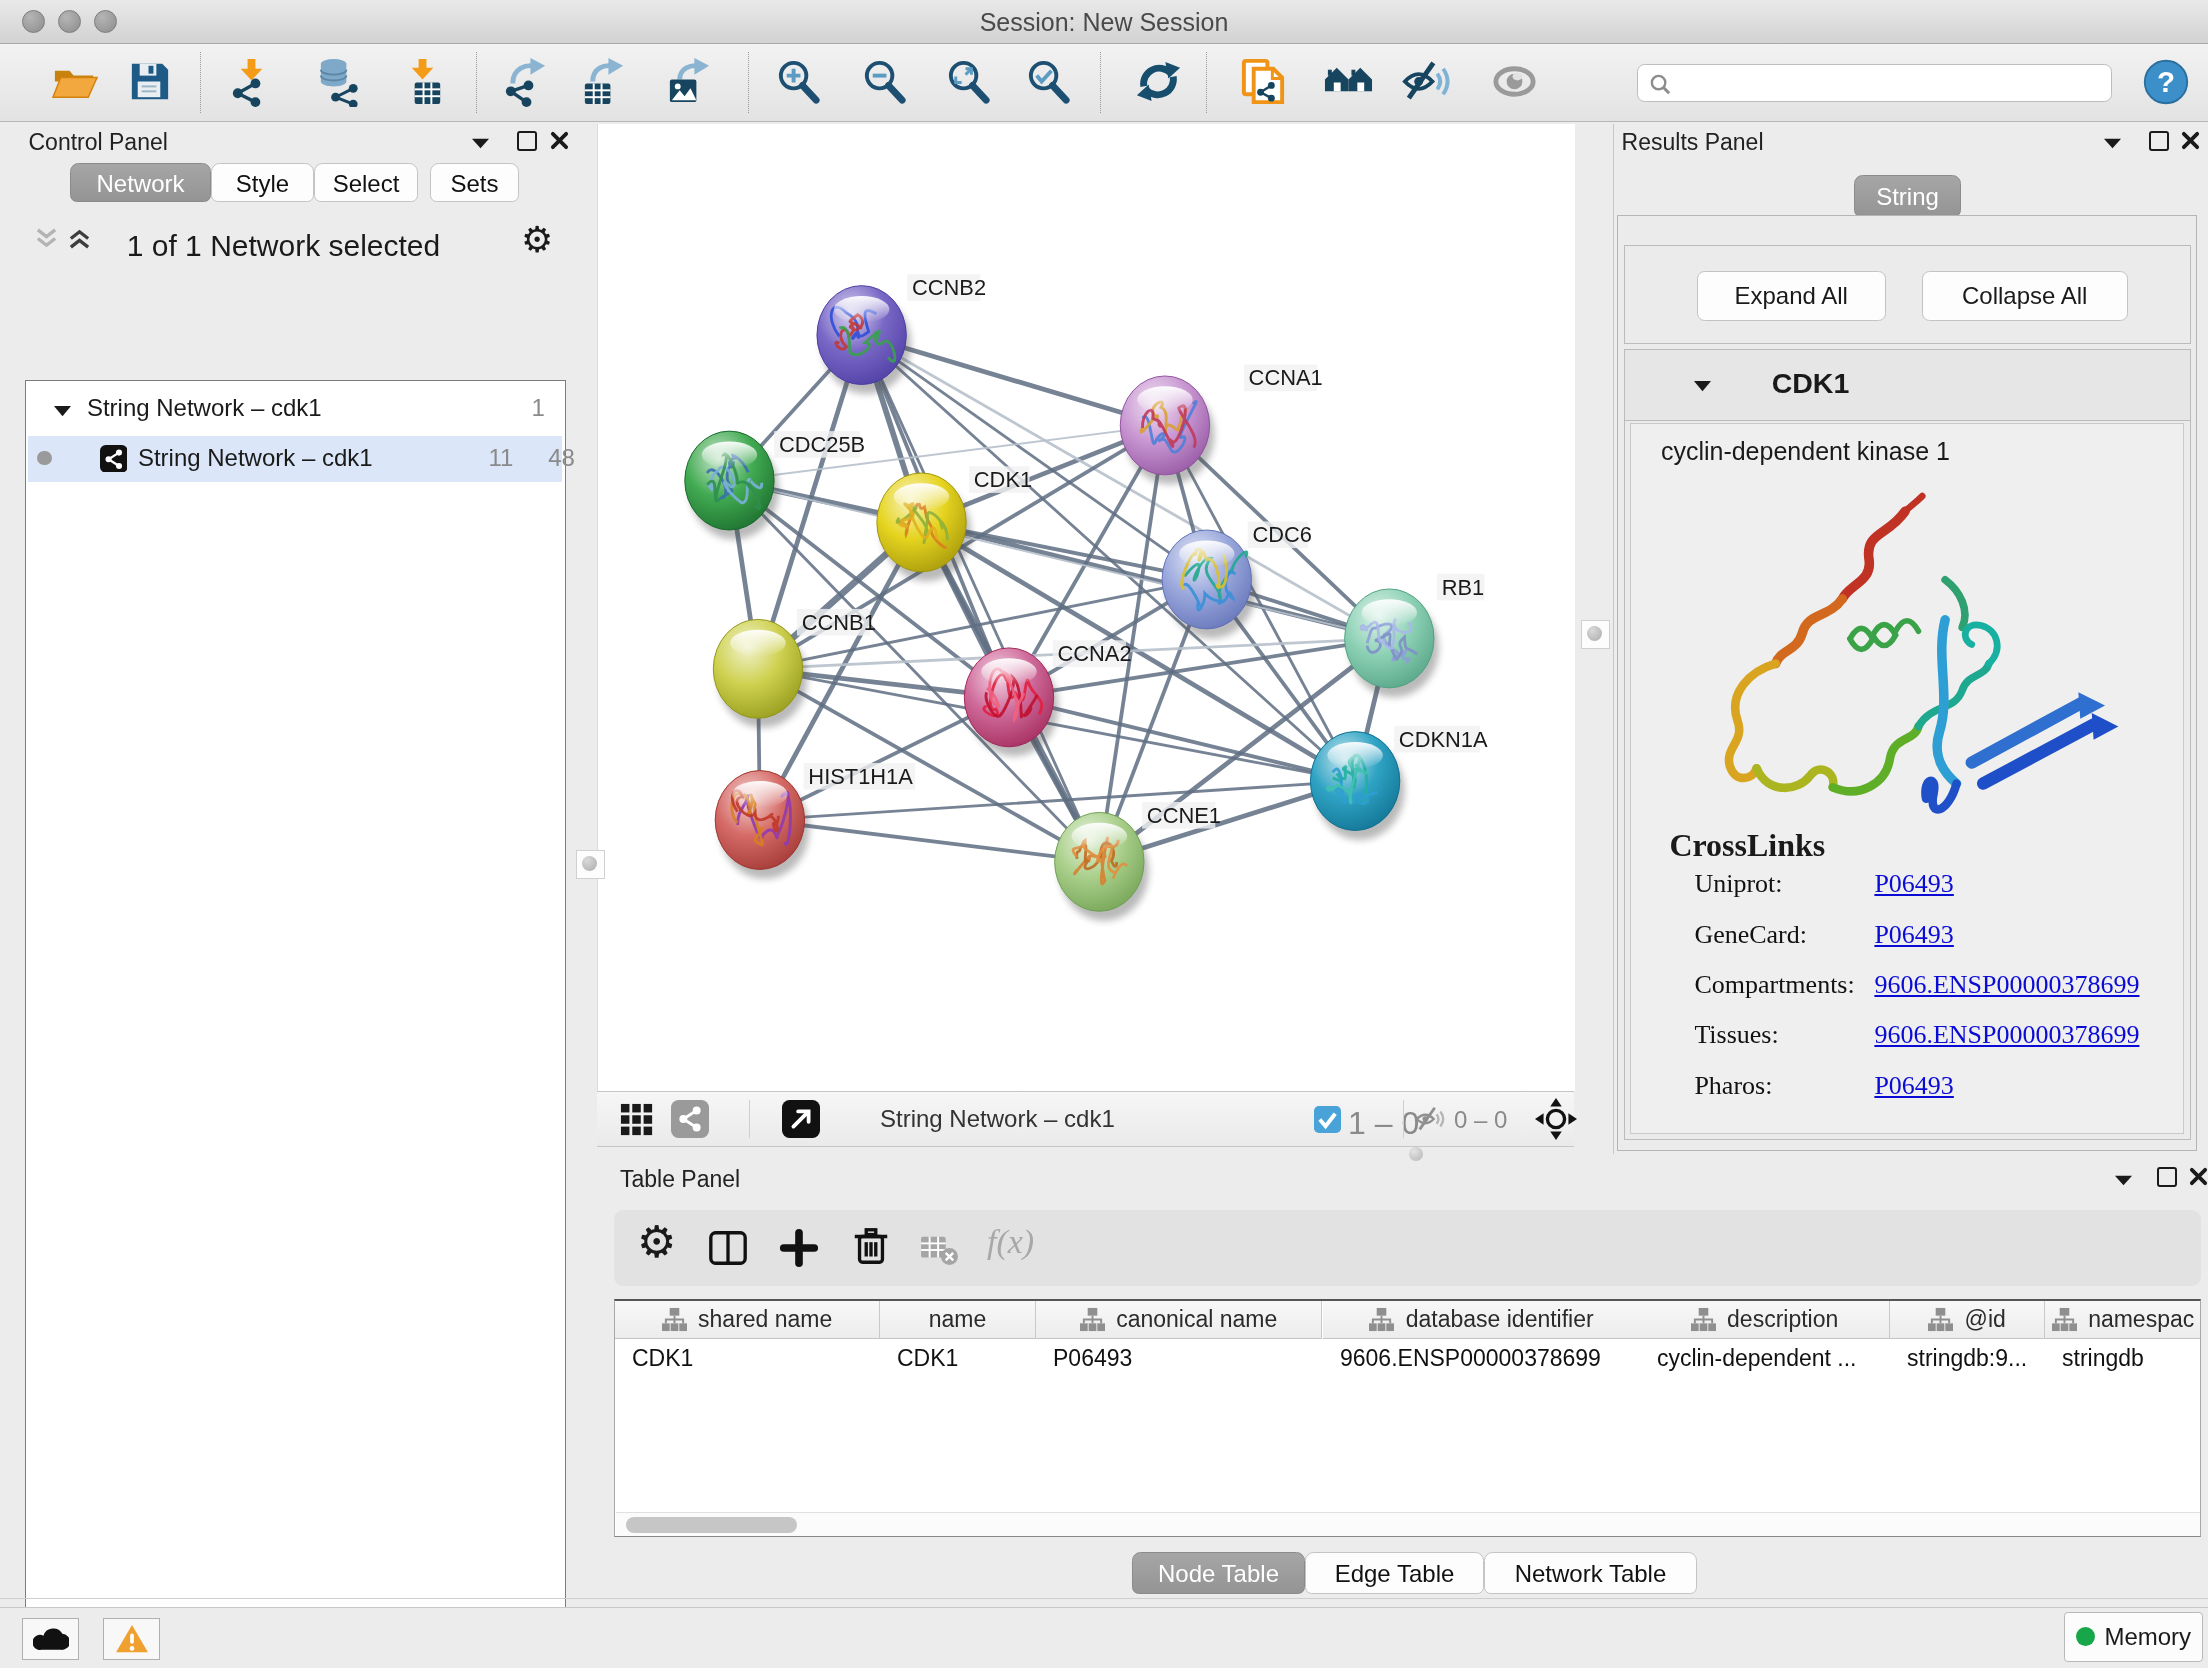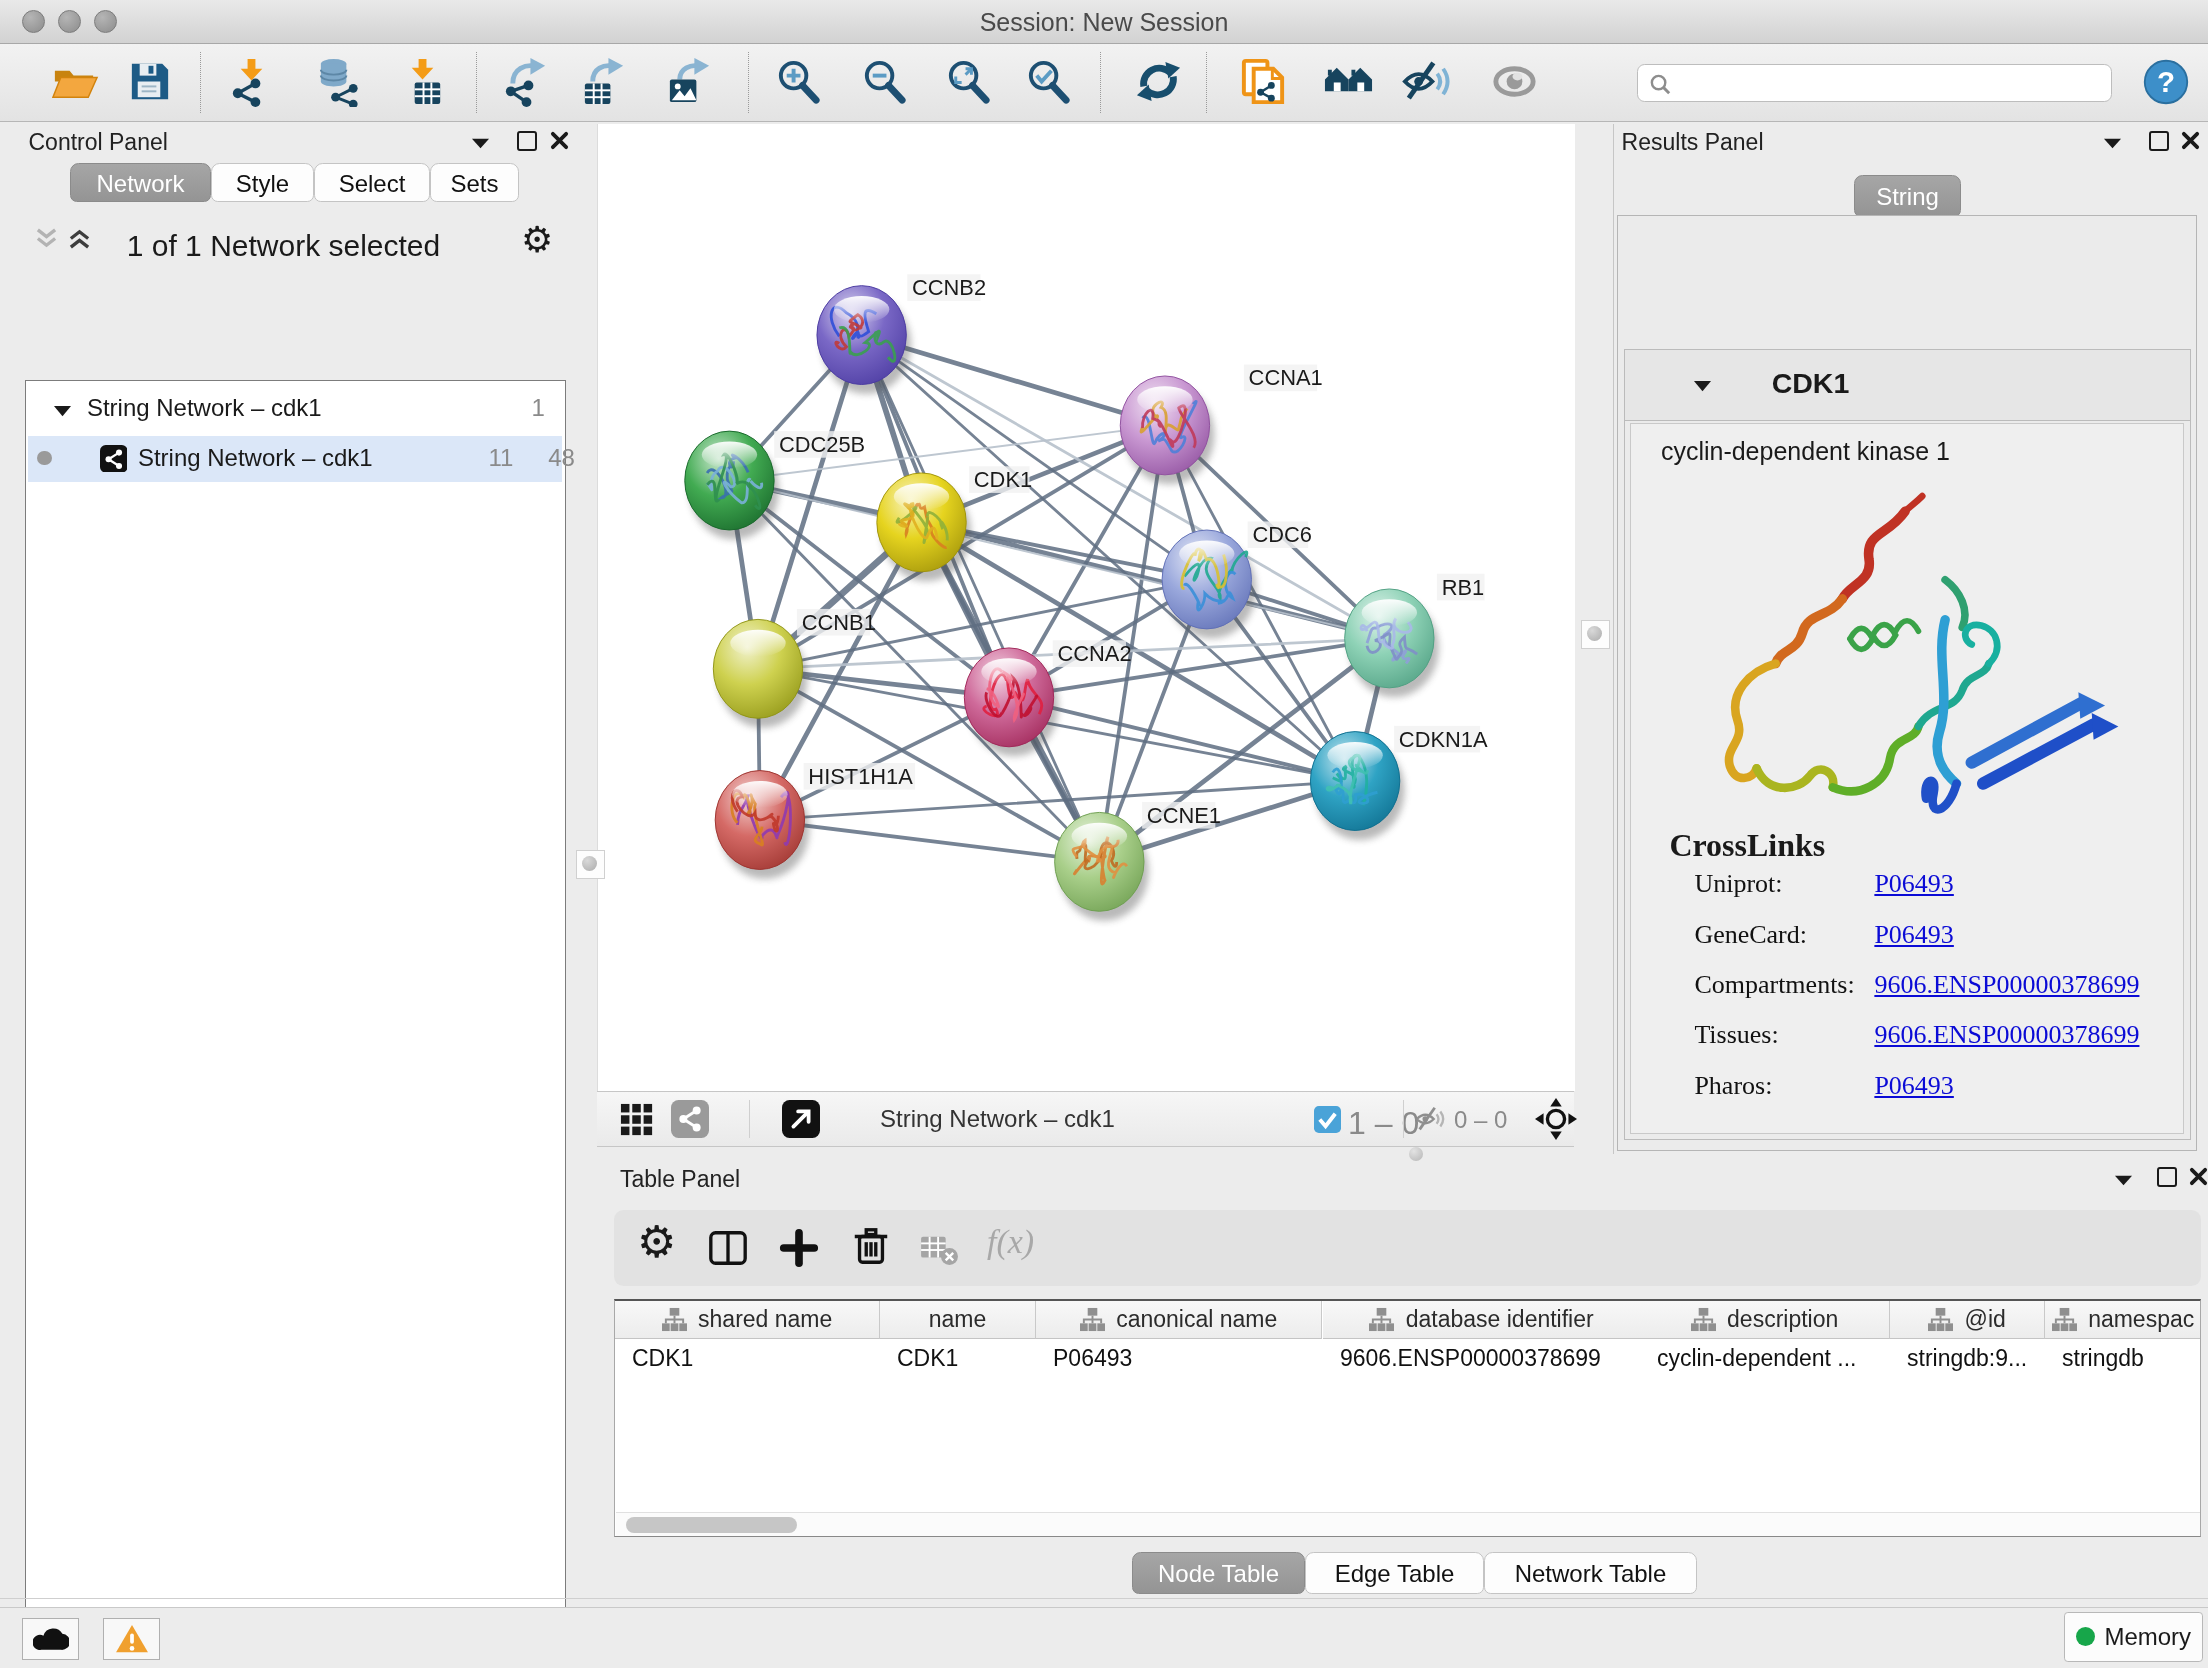--- a/index.html
+++ b/index.html
@@ -271,21 +271,21 @@
     <span class="abs mini-icon" style="left:550px;top:8.6px">
       <svg width="19" height="19" viewBox="0 0 20 20">
           <g stroke="#1a1a1a" stroke-width="4" stroke-linecap="round">
             <line x1="3" y1="3" x2="17" y2="17"></line>
             <line x1="17" y1="3" x2="3" y2="17"></line>
           </g>
         </svg></span>
 
     <div class="abs tab active" style="left:70px;top:41px;width:141px">Network</div>
     <div class="abs tab" style="left:211px;top:41px;width:103px">Style</div>
-    <div class="abs tab" style="left:314px;top:41px;width:116px">Select</div>
+    <div class="abs tab" style="left:314px;top:41px;width:104px">Select</div>
     <div class="abs tab" style="left:430px;top:41px;width:89px">Sets</div>
 
     <span class="abs mini-icon" style="left:34px;top:105px">
       <svg width="25" height="23" fill="none" stroke="#b3b3b3" stroke-width="3.5" viewBox="0 0 26 24">
           <path d="M4 3l9 7 9-7M4 12l9 7 9-7"></path>
         </svg></span>
     <span class="abs mini-icon" style="left:67px;top:105px">
       <svg width="25" height="23" fill="none" stroke="#3d3d3d" stroke-width="3.5" viewBox="0 0 26 24">
           <path d="M4 21l9-7 9 7M4 12l9-7 9 7"></path>
         </svg></span>
@@ -631,20 +631,24 @@
       <svg width="19" height="19" viewBox="0 0 20 20">
           <g stroke="#1a1a1a" stroke-width="4" stroke-linecap="round">
             <line x1="3" y1="3" x2="17" y2="17"></line>
             <line x1="17" y1="3" x2="3" y2="17"></line>
           </g>
         </svg></span>
     <div class="abs tab active" style="left:240px;top:53px;width:107px;height:42px;line-height:42px">String</div>
   </div>
 
   <div id="results-box" class="abs">
+    <div class="abs" style="left:5.7px;top:28.5px;width:567px;height:99px;border:1px solid #bbb;box-sizing:border-box">
+      <div class="abs rbtn" style="left:72px;top:25px;width:187px">Expand All</div>
+      <div class="abs rbtn" style="left:297px;top:25px;width:204px">Collapse All</div>
+    </div>
     <div class="abs" style="left:5.7px;top:133px;width:567px;height:791px;border:1px solid #bbb;box-sizing:border-box">
       <div class="abs" style="left:0;top:0;width:565px;height:70px;background:#e6e6e6;border-bottom:1px solid #bbb">
         <span class="abs" style="left:67px;top:28.5px">
           <svg width="21" height="13.3" viewBox="0 0 22 14">
               <polygon points="2,2 20,2 11,13" fill="#1a1a1a"></polygon>
             </svg></span>
         <span class="abs" style="left:147px;top:17px;font-size:28.5px;font-weight:bold">CDK1</span>
       </div>
       <div class="abs" style="left:5.7px;top:73px;width:554px;height:711px;background:#efefef;border:1px solid #c9c9c9;box-sizing:border-box">
         <span class="abs" style="left:29.5px;top:13.3px;font-size:25px">cyclin-dependent kinase 1</span>

